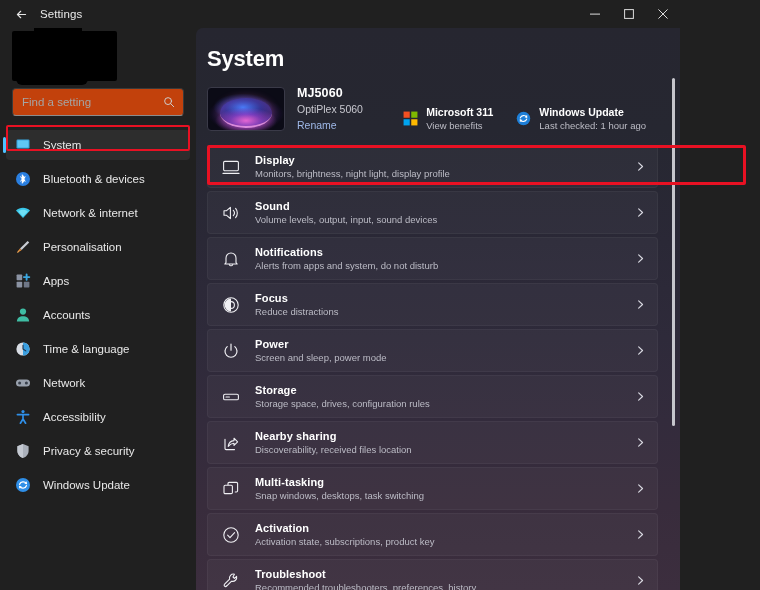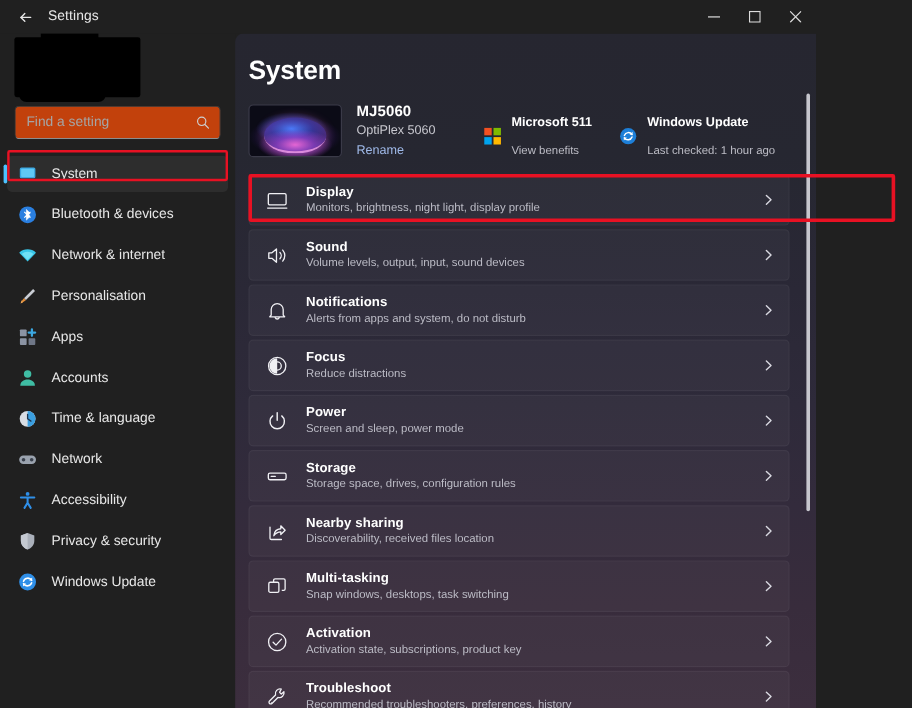--- a/index.html
+++ b/index.html
@@ -142,21 +142,21 @@
   .device-rename { font-size:10.5px; color:#9fb9e8; margin-top:4px; }
 
   .hero-links { margin-left:auto; display:flex; align-items:center; gap:22px; padding-right:20px; }
   .hero-link { display:flex; align-items:center; }
   .hero-link .hl-icon {
     width:16px; height:16px; flex:0 0 16px; margin-right:8px;
     display:flex; align-items:center; justify-content:center;
   }
   .hero-link .hl-icon svg { width:15px; height:15px; display:block; }
   .hl-title { font-size:10.5px; color:#ffffff; font-weight:700; }
-  .hl-sub { font-size:9.5px; color:#bdbdc6; margin-top:12px; }
+  .hl-sub { font-size:9.5px; color:#bdbdc6; margin-top:2px; }
 
   
   .cards {
     margin-top:14px; padding:0 22px 0 11px; display:flex; flex-direction:column; gap:3px;
   }
   .card {
     height:43px; border-radius:4px; display:flex; align-items:center;
     padding:0 11px 0 13px; position:relative;
     background:rgba(255,255,255,.035);
     border:1px solid rgba(255,255,255,.045);
@@ -379,21 +379,21 @@
             <div class="hero-link">
               <span class="hl-icon">
                 <svg viewBox="0 0 16 16">
                     <rect x="0.6" y="0.6" width="6.6" height="6.6" fill="#f25022"></rect>
                     <rect x="8.8" y="0.6" width="6.6" height="6.6" fill="#7fba00"></rect>
                     <rect x="0.6" y="8.8" width="6.6" height="6.6" fill="#00a4ef"></rect>
                     <rect x="8.8" y="8.8" width="6.6" height="6.6" fill="#ffb900"></rect>
                   </svg>
               </span>
               <span>
-                <span class="hl-title" style="display:block">Microsoft 511</span>
+                <span class="hl-title" style="display:block">Microsoft 311</span>
                 <span class="hl-sub" style="display:block">View benefits</span>
               </span>
             </div>
             <div class="hero-link">
               <span class="hl-icon">
                 <svg viewBox="0 0 16 16">
                     <circle cx="8" cy="8" r="7.2" fill="#1d7fd8"></circle>
                     <path d="M11.4 6.6A3.8 3.8 0 0 0 4.6 7.3M4.6 9.4a3.8 3.8 0 0 0 6.8-.7" stroke="#fff" stroke-width="1.3" fill="none" stroke-linecap="round"></path>
                     <path d="M11.9 4.1v2.7H9.2zM4.1 11.9V9.2h2.7z" fill="#fff"></path>
                   </svg>

